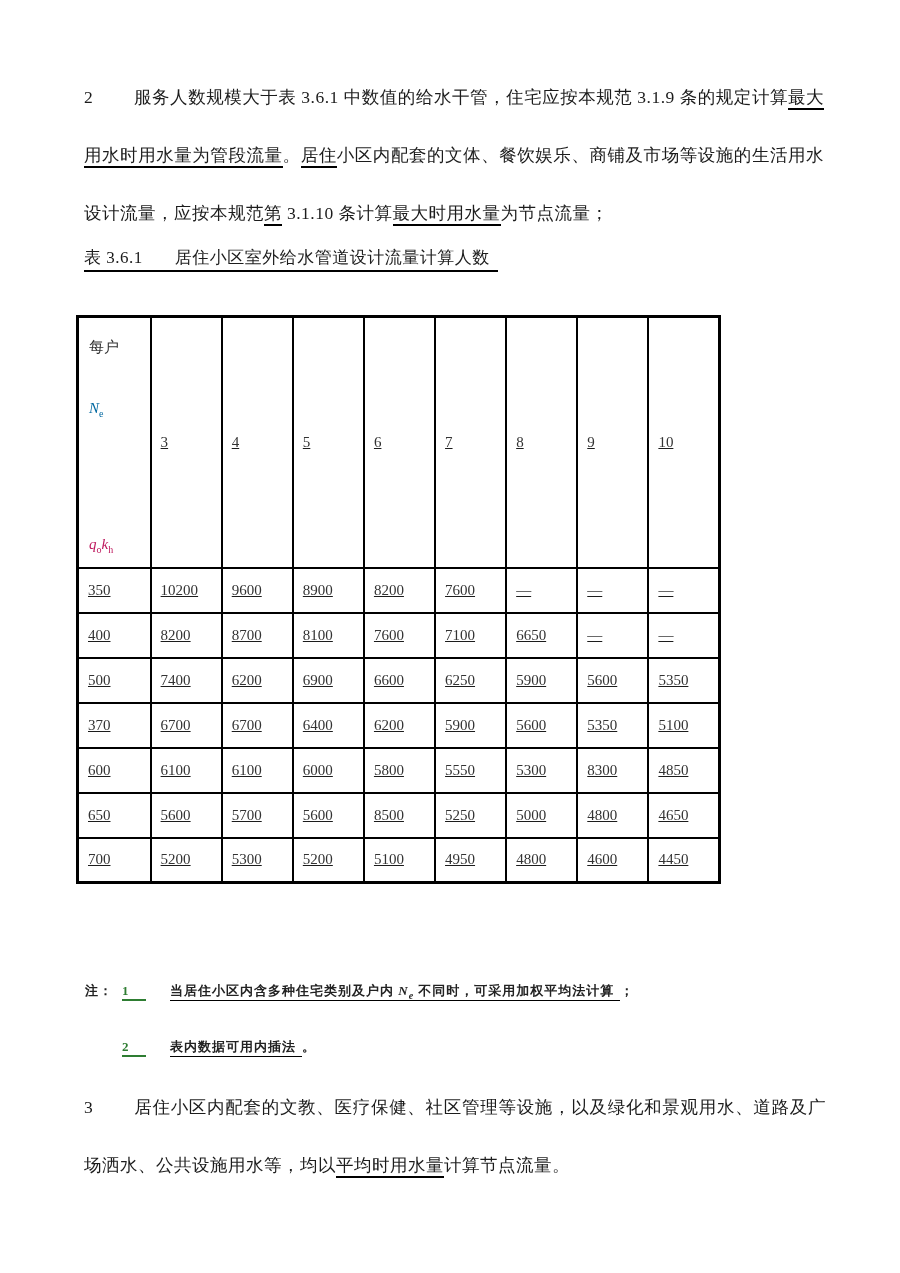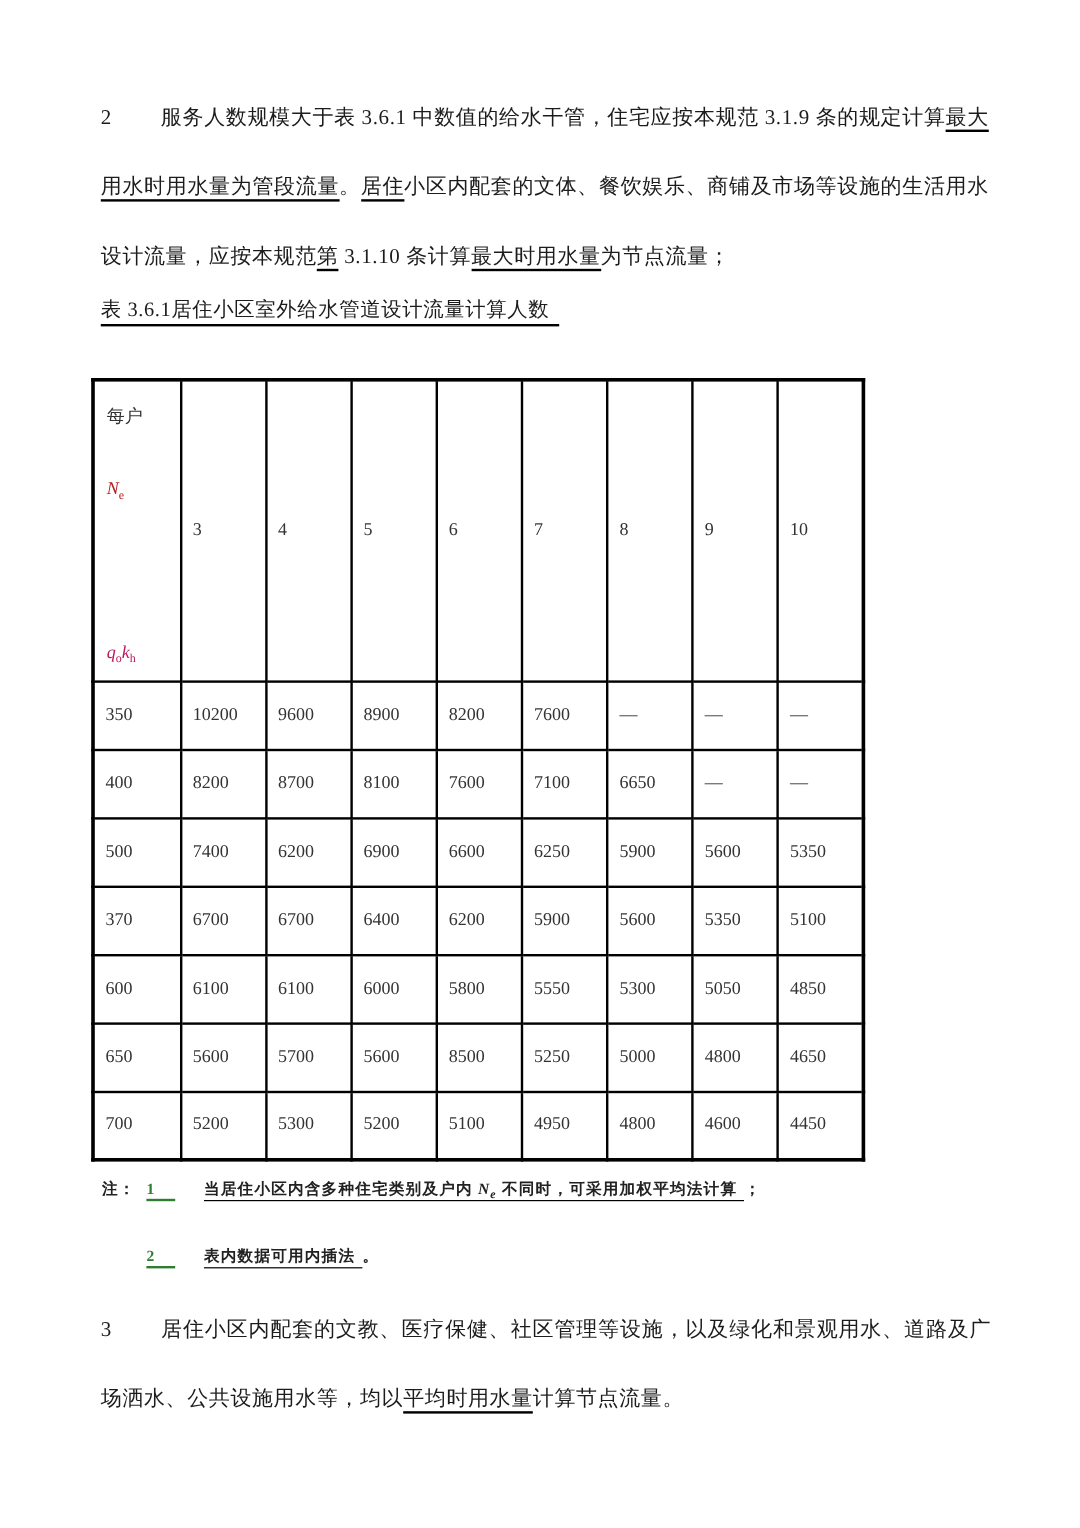--- a/index.html
+++ b/index.html
@@ -12,35 +12,35 @@
     position:absolute;left:84px;width:740px;margin:0;
     font-size:17.5px;line-height:58px;text-align:justify;
     letter-spacing:0.5px;
   }
   .pnum{display:inline-block;width:50px;}
   .u{border-bottom:2px solid #000;padding-bottom:1px;}
   .caption{
     position:absolute;left:84px;top:246px;font-size:17px;letter-spacing:0.5px;
   }
   .caption-inner{border-bottom:2px solid #000;padding-bottom:3px;padding-right:8px;}
-  .caption-label{}
+  .caption-label{margin-right:32px;}
   table.grid{
     position:absolute;left:76px;top:315px;border-collapse:collapse;
     table-layout:fixed;width:645px;
   }
   table.grid td,table.grid th{
     border:2px solid #000;font-weight:normal;text-align:left;
     font-size:15px;padding:0 0 0 9px;vertical-align:middle;color:#333;
   }
-  table.grid{border:3px solid #000;}
+  table.grid{border:3px solid #000;text-decoration:underline;}
   tr.head-row{height:251px;}
-  tr.data-row{height:57px;}
+  tr.data-row{height:45px;}
   td.corner{position:relative;padding:0;}
   .corner-top{position:absolute;top:20px;left:10px;font-size:15px;color:#333;}
-  .corner-mid{position:absolute;top:82px;left:10px;font-size:15px;color:#b91c1c;text-align:right;}
+  .corner-mid{position:absolute;top:82px;left:10px;font-size:15px;color:#0369a1;text-align:right;}
   .corner-bot{position:absolute;bottom:12px;left:10px;font-size:15px;color:#be185d;}
   .corner i{font-style:italic;}
   .corner sub,.note sub{font-size:10px;}
   td.dash{text-align:center;padding-left:0;}
   .note{
     position:absolute;left:85px;font-size:13px;font-weight:bold;
     letter-spacing:1px;white-space:nowrap;color:#222;
   }
   .note-label{display:inline-block;width:37px;}
   .note-num{
@@ -135,21 +135,21 @@
           <td>5100</td>
         </tr>
         <tr class="data-row">
           <td>600</td>
           <td>6100</td>
           <td>6100</td>
           <td>6000</td>
           <td>5800</td>
           <td>5550</td>
           <td>5300</td>
-          <td>5050</td>
+          <td>8300</td>
           <td>4850</td>
         </tr>
         <tr class="data-row">
           <td>650</td>
           <td>5600</td>
           <td>5700</td>
           <td>5600</td>
           <td>8500</td>
           <td>5250</td>
           <td>5000</td>

